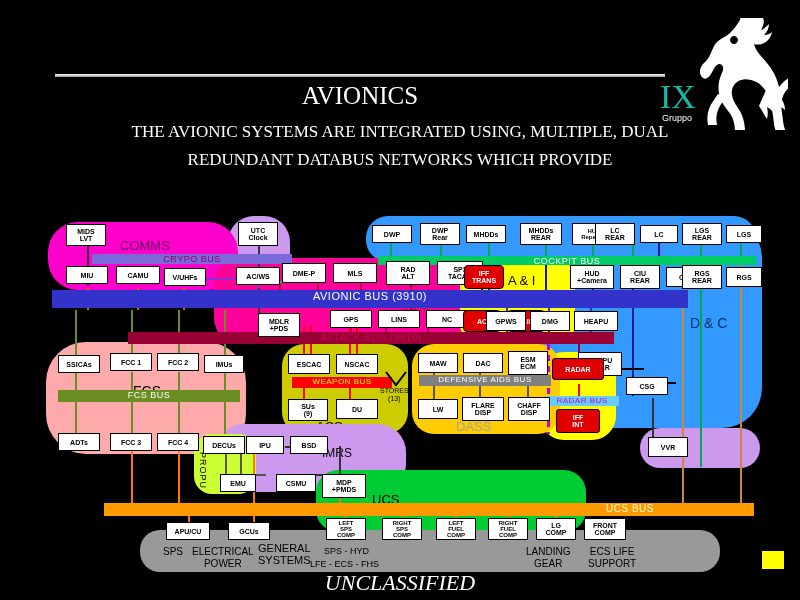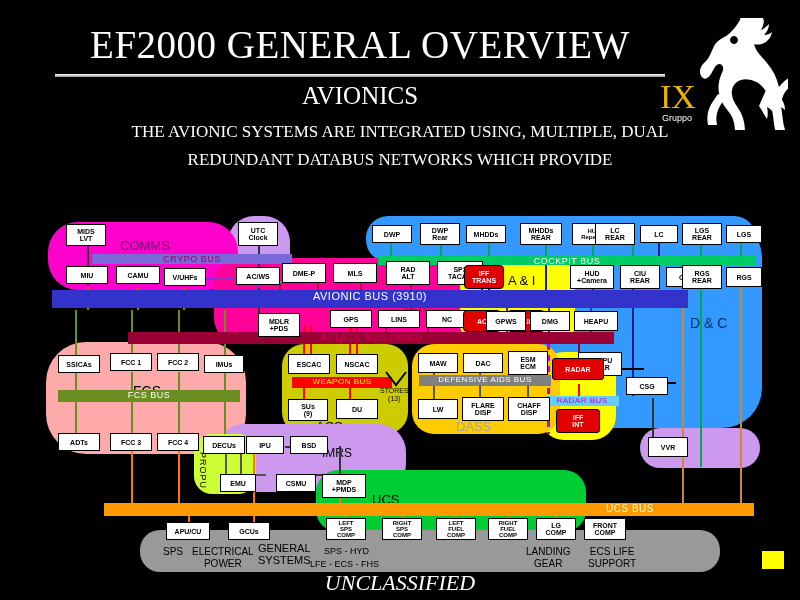--- a/index.html
+++ b/index.html
@@ -12,21 +12,21 @@
   .hdr-rule{position:absolute;left:55px;top:74px;width:610px;height:3px;
     background:linear-gradient(to bottom,#fff,#999);}
   .hdr-sub{position:absolute;left:40px;top:82px;width:640px;text-align:center;
     font-family:"Liberation Serif",serif;font-size:25px;color:#fff;}
   .hdr-line{position:absolute;width:800px;text-align:center;
     font-family:"Liberation Serif",serif;font-size:17px;color:#fff;}
   .l1{top:122px;} .l2{top:150px;} .l3{top:178px;}
 
   .logo{position:absolute;left:660px;top:18px;width:130px;height:110px;}
   .logo .ix{position:absolute;left:0px;top:62px;font-family:"Liberation Serif",serif;
-    font-size:34px;color:#eab308;line-height:1;}
+    font-size:34px;color:#14b8a6;line-height:1;}
   .logo .gr{position:absolute;left:2px;top:95px;font-size:9px;color:#fff;}
   .logo svg{position:absolute;left:28px;top:0px;}
 
   .unclass{position:absolute;left:0;top:570px;width:800px;text-align:center;
     font-family:"Liberation Serif",serif;font-size:22px;color:#fff;font-style:italic;}
   .yellowsq{position:absolute;left:762px;top:551px;width:22px;height:18px;background:#ffff00;}
 
   
   .blob{position:absolute;}
   .box{position:absolute;background:#fff;border:1px solid #000;color:#000;
@@ -40,21 +40,20 @@
   .bus{position:absolute;display:flex;align-items:flex-start;justify-content:center;
     font-size:9px;font-weight:normal;letter-spacing:.5px;}
   .lbl{position:absolute;font-weight:normal;}
   .ln{position:absolute;}
 </style>
 </head>
 <body>
 
 <div id="stage">
 
-  <div class="hdr-title">EF2000 GENERAL OVERVIEW</div>
   <div class="hdr-rule"></div>
   <div class="hdr-sub">AVIONICS</div>
   <div class="hdr-line l2">REDUNDANT DATABUS NETWORKS WHICH  PROVIDE</div>
   <div class="hdr-line l1">THE AVIONIC SYSTEMS ARE INTEGRATED USING, MULTIPLE, DUAL</div>
 
   <div class="logo">
     <svg width="100" height="112" viewBox="0 0 100 112">
       <path fill="#ffffff" d="M52 2 c-3 5 -6 9 -10 13 c-4 4 -9 5 -13 9 c-4 4 -5 10 -8 15
         c-2 4 -6 6 -8 10 c-2 4 -1 9 2 11 c3 2 6 -1 8 -4 c2 -3 3 -7 6 -9 c2 -2 5 -1 6 2
         c1 4 -2 7 -3 11 c-2 6 -2 13 0 19 c2 7 7 12 11 18 c3 5 4 11 4 17 l10 0

